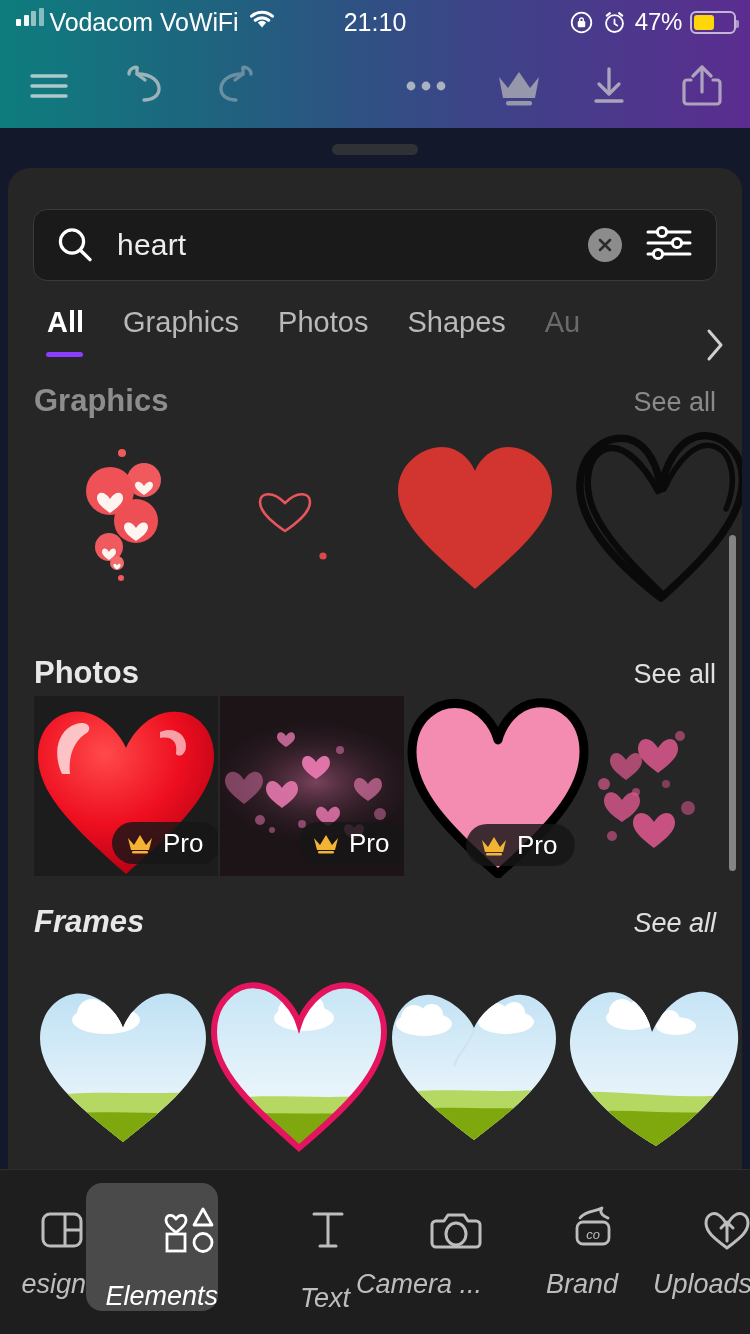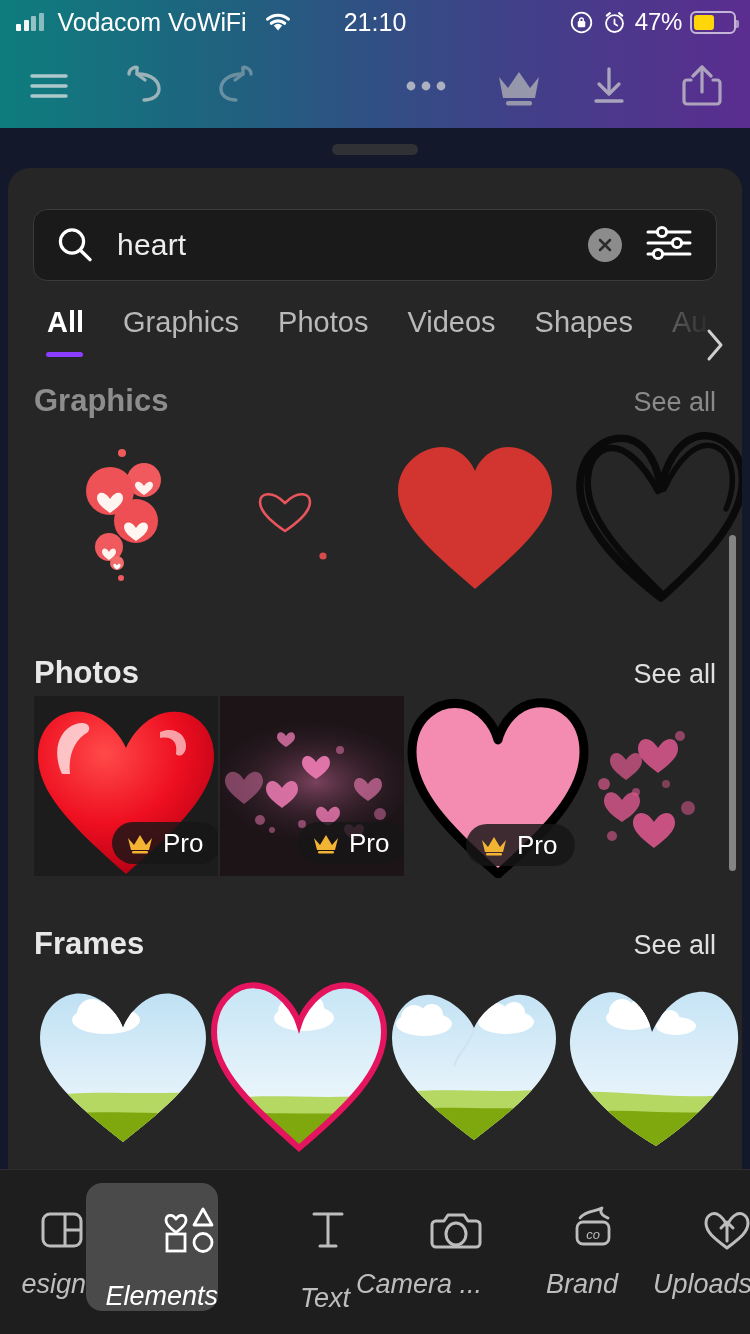--- a/index.html
+++ b/index.html
@@ -29,23 +29,22 @@
     width: 750px;
     height: 44px;
     display: flex;
     align-items: center;
     background: linear-gradient(90deg, #0e7d7e 0%, #21607f 32%, #3c4487 63%, #5b2d90 100%);
     color: #fff;
     z-index: 20;
   }
   .sb-left {
     display: flex;
-    align-items: center;
     margin-left: 16px;
-    gap: 14px;
+    gap: 6px;
   }
   .signal {
     display: flex;
     align-items: flex-end;
     gap: 2.5px;
     height: 18px;
   }
   .signal i {
     display: block;
     width: 5px;
@@ -421,21 +420,20 @@
           <circle cx="33" cy="22" r="4.6" fill="#1a1a1a" stroke="#fff" stroke-width="3"></circle>
           <circle cx="14" cy="33" r="4.6" fill="#1a1a1a" stroke="#fff" stroke-width="3"></circle>
         </svg>
       </div>
     </div>
 
     <div class="tabs">
       <div class="tab active">All</div>
       <div class="tab">Graphics</div>
       <div class="tab">Photos</div>
-      <div class="tab">Videos</div>
       <div class="tab">Shapes</div>
       <div class="tab faded">Au</div>
     </div>
     <div class="tab-fade" style="top:138px;"></div>
     <svg class="tab-chevron" style="top:158px;" width="26" height="38" viewBox="0 0 26 38">
       <path d="M7 5 L19 19 L7 33" stroke="#cfcfcf" stroke-width="3" fill="none" stroke-linecap="round" stroke-linejoin="round"></path>
     </svg>
 
     <div class="section-head" style="top:215px;">
       <div class="section-title dim">Graphics</div>
@@ -571,21 +569,21 @@
             <circle cx="20" cy="140" r="5" opacity=".62"></circle>
             <circle cx="44" cy="96" r="4" opacity=".6"></circle>
             <circle cx="88" cy="40" r="5" opacity=".6"></circle>
             <circle cx="96" cy="112" r="7" opacity=".55"></circle>
             <circle cx="74" cy="88" r="4" opacity=".5"></circle>
           </g>
         </svg>
       </div>
     </div>
 
-    <div class="section-head" style="top:758px;">
+    <div class="section-head" style="top:736px;font-style:italic;">
       <div class="section-title">Frames</div>
       <div class="see-all">See all</div>
     </div>
 
     <div class="row" style="top:802px; height:185px;">
       <svg style="position:absolute;left:22px;top:0;" width="186" height="180" viewBox="0 0 186 180">
         <defs>
           <linearGradient id="sky1" x1="0" y1="0" x2="0" y2="1">
             <stop offset="0%" stop-color="#b6ddf2"></stop>
             <stop offset="70%" stop-color="#e4f2fa"></stop>

